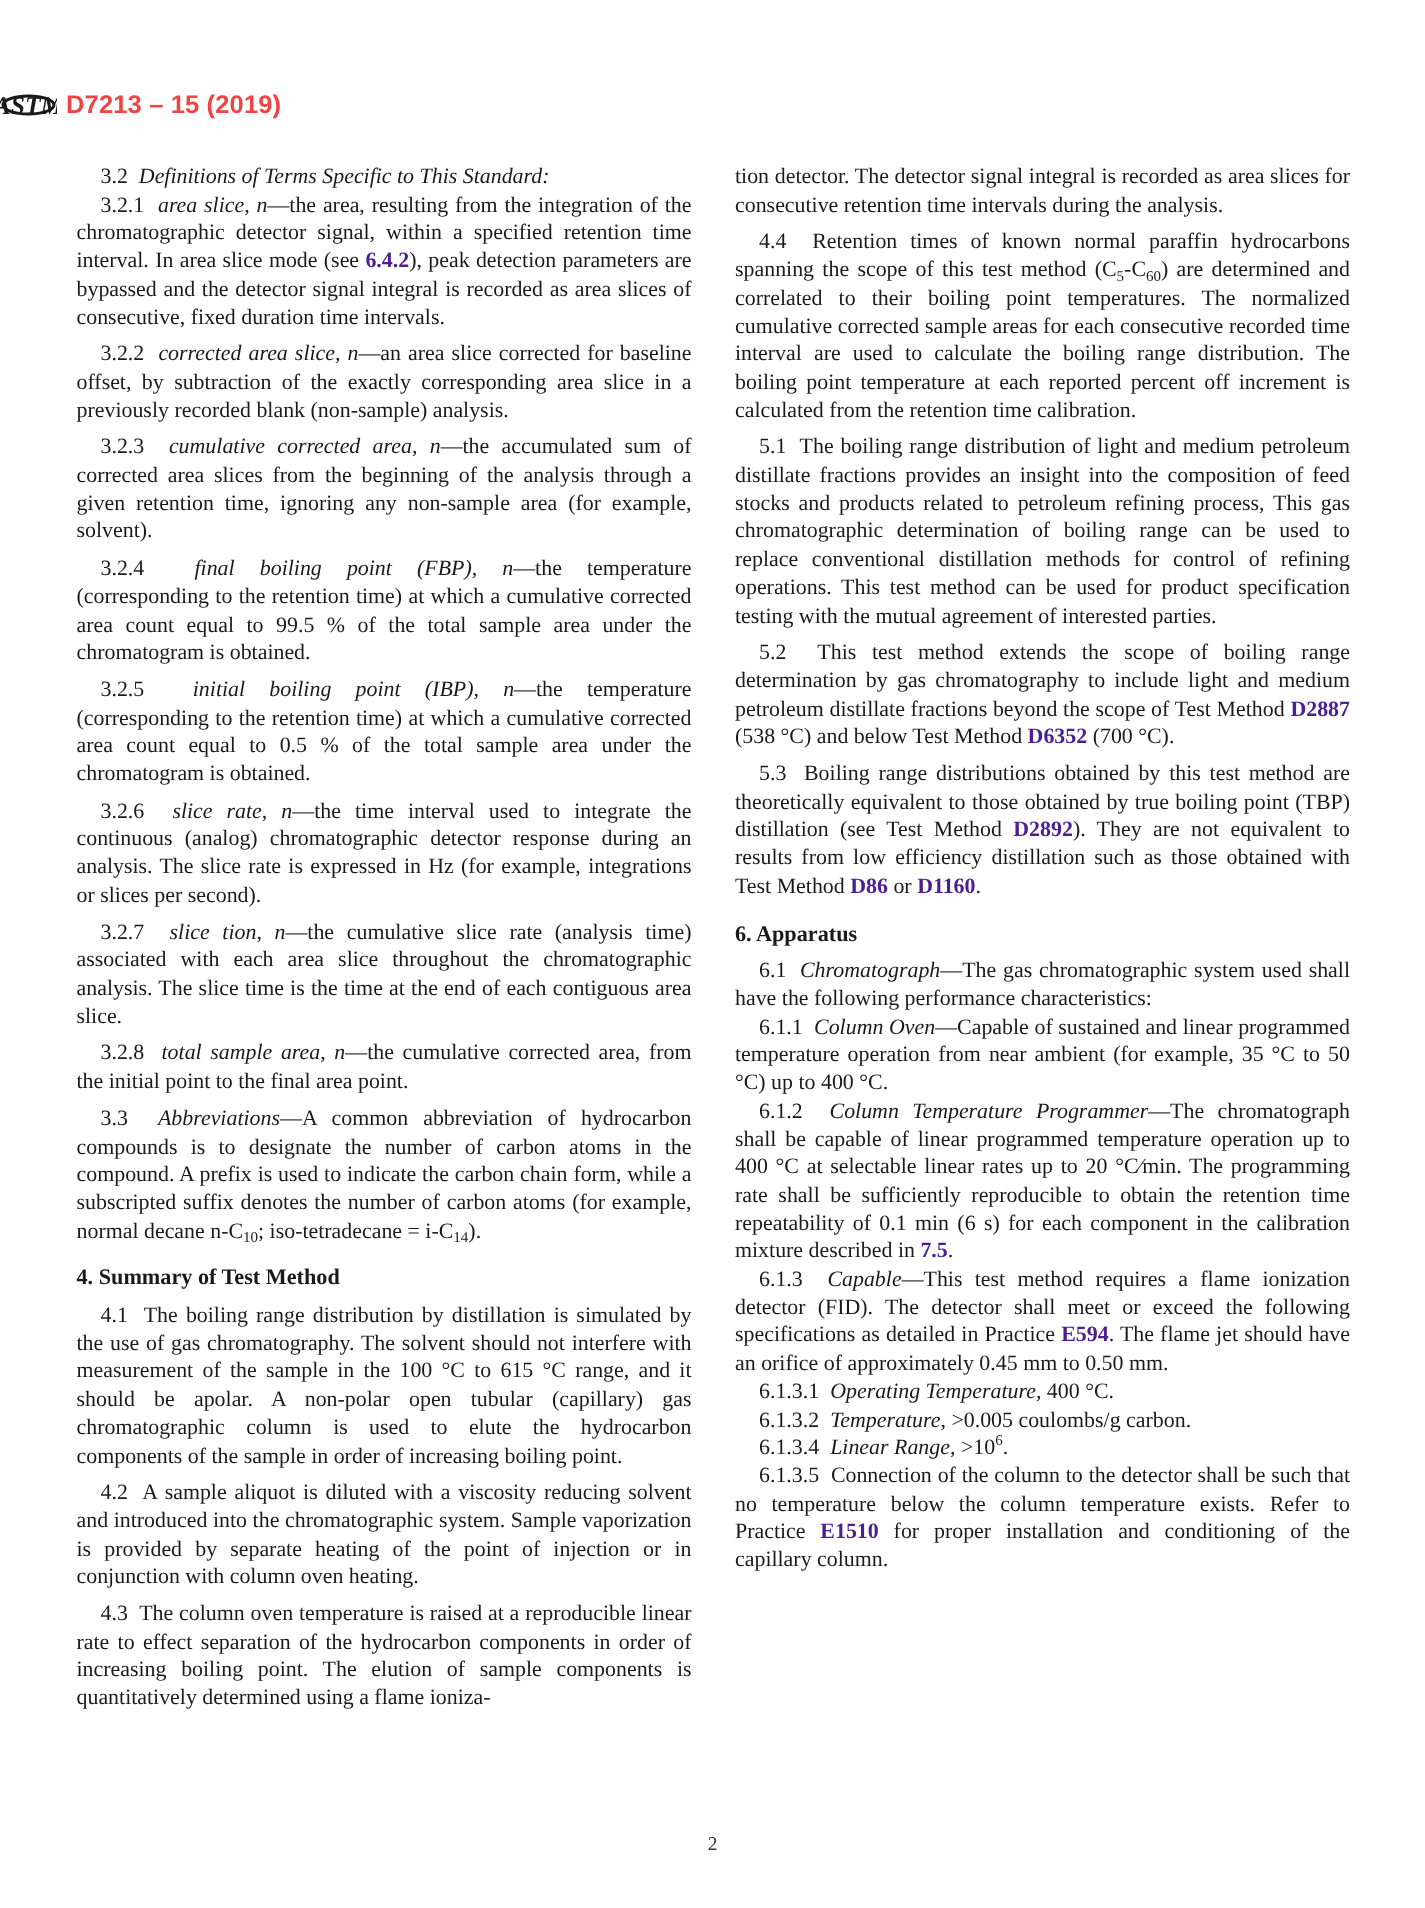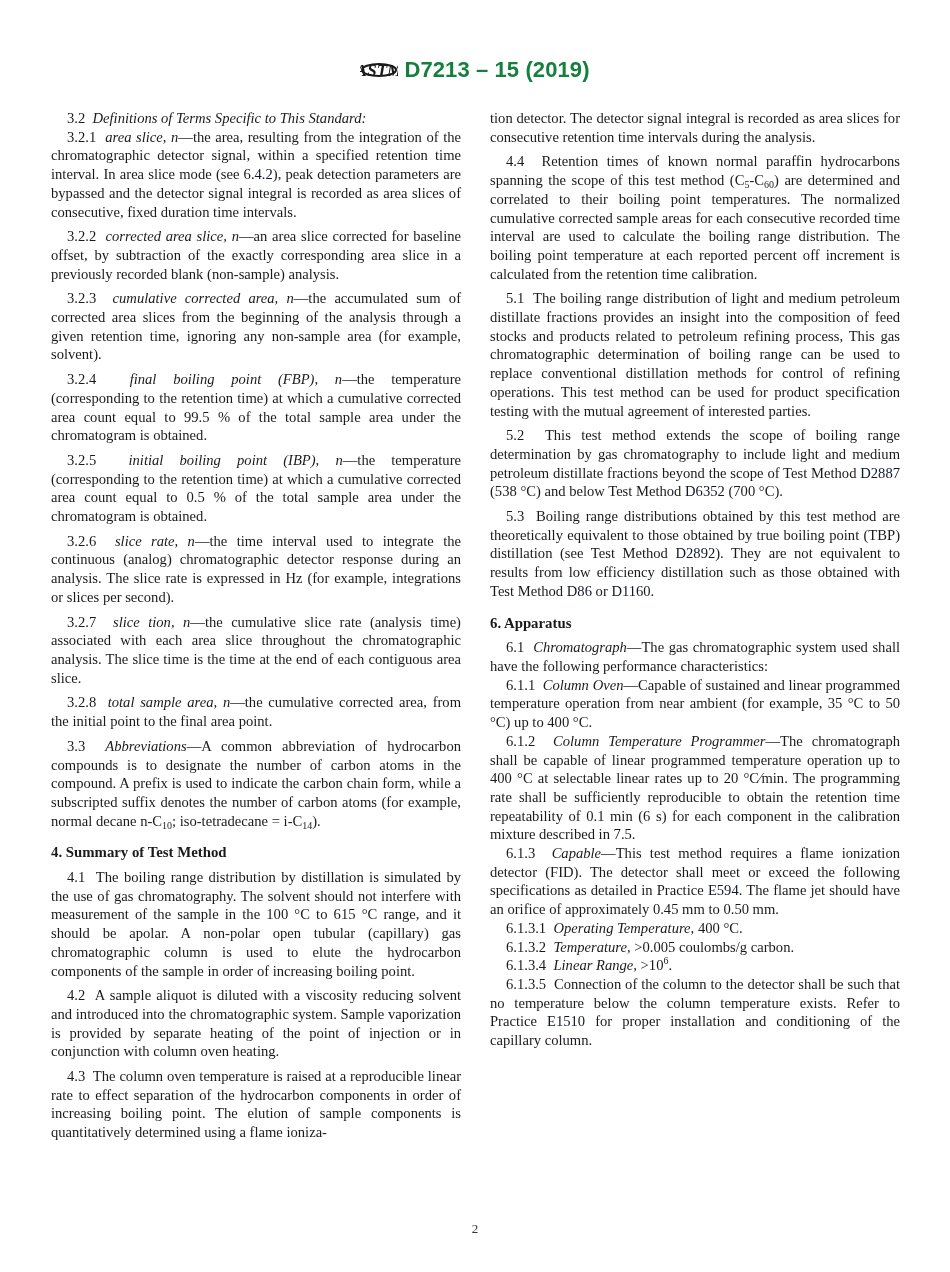--- a/index.html
+++ b/index.html
@@ -1,33 +1,33 @@
 <!DOCTYPE html>
 <html><head>
 <meta charset="utf-8">
 <style>
   html, body { margin: 0; padding: 0; background: #ffffff; }
   body { width: 950px; height: 1272px; position: relative; overflow: hidden;
          font-family: "Liberation Serif", "DejaVu Serif", serif; color: #1a1a1a; }
-  .header { position: absolute; top: 57px; left: 0; width: 950px; text-align: center;
+  .header { position: absolute; top: 57px; left: 0; width: 950px; 
             height: 26px; }
   .header-inner { display: inline-flex; align-items: center; gap: 6px; }
   .logo { width: 38px; height: 26px; display: inline-block; }
   .doc-id { font-family: "Liberation Sans", "DejaVu Sans", sans-serif; font-weight: bold;
-            font-size: 22px; color: #15803d; letter-spacing: 0.1px; }
+            font-size: 17px; color: #ef4444; letter-spacing: 0.1px; }
   .col { position: absolute; top: 109px; width: 410px; font-size: 14.6px; line-height: 18.7px;
          text-align: justify; }
   .col.left { left: 51px; }
   .col.right { left: 490px; }
   p { margin: 0 0 6px 0; text-indent: 16px; }
   p.tight { margin-bottom: 0; }
   p.noindent { text-indent: 0; }
   h2 { font-size: 14.8px; font-weight: bold; margin: 13px 0 6px 0; text-indent: 0; }
   em, i { font-style: italic; }
-  .link { color: #0f172a; }
+  .link { color: #4c1d95; font-weight: bold; }
   sub { font-size: 10px; vertical-align: -3px; line-height: 0; }
   sup { font-size: 10px; vertical-align: 6px; line-height: 0; }
   .page-num { position: absolute; top: 1221px; left: 0; width: 950px; text-align: center;
               font-size: 13px; color: #333; }
 </style>
 </head>
 <body>
 
 <div class="header">
   <span class="header-inner">

